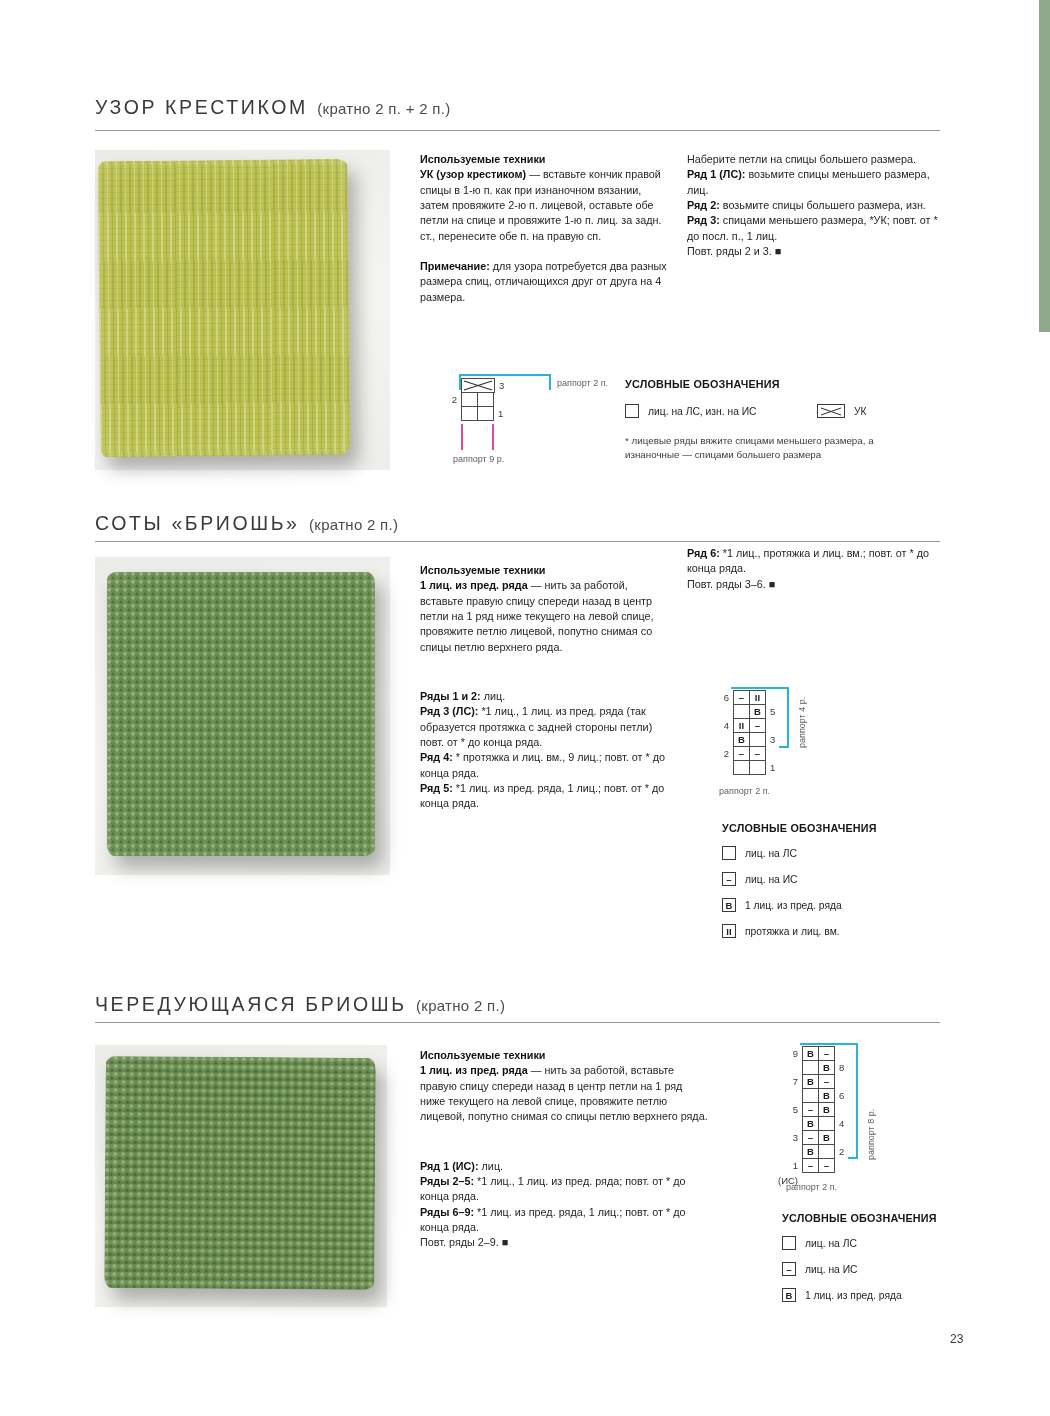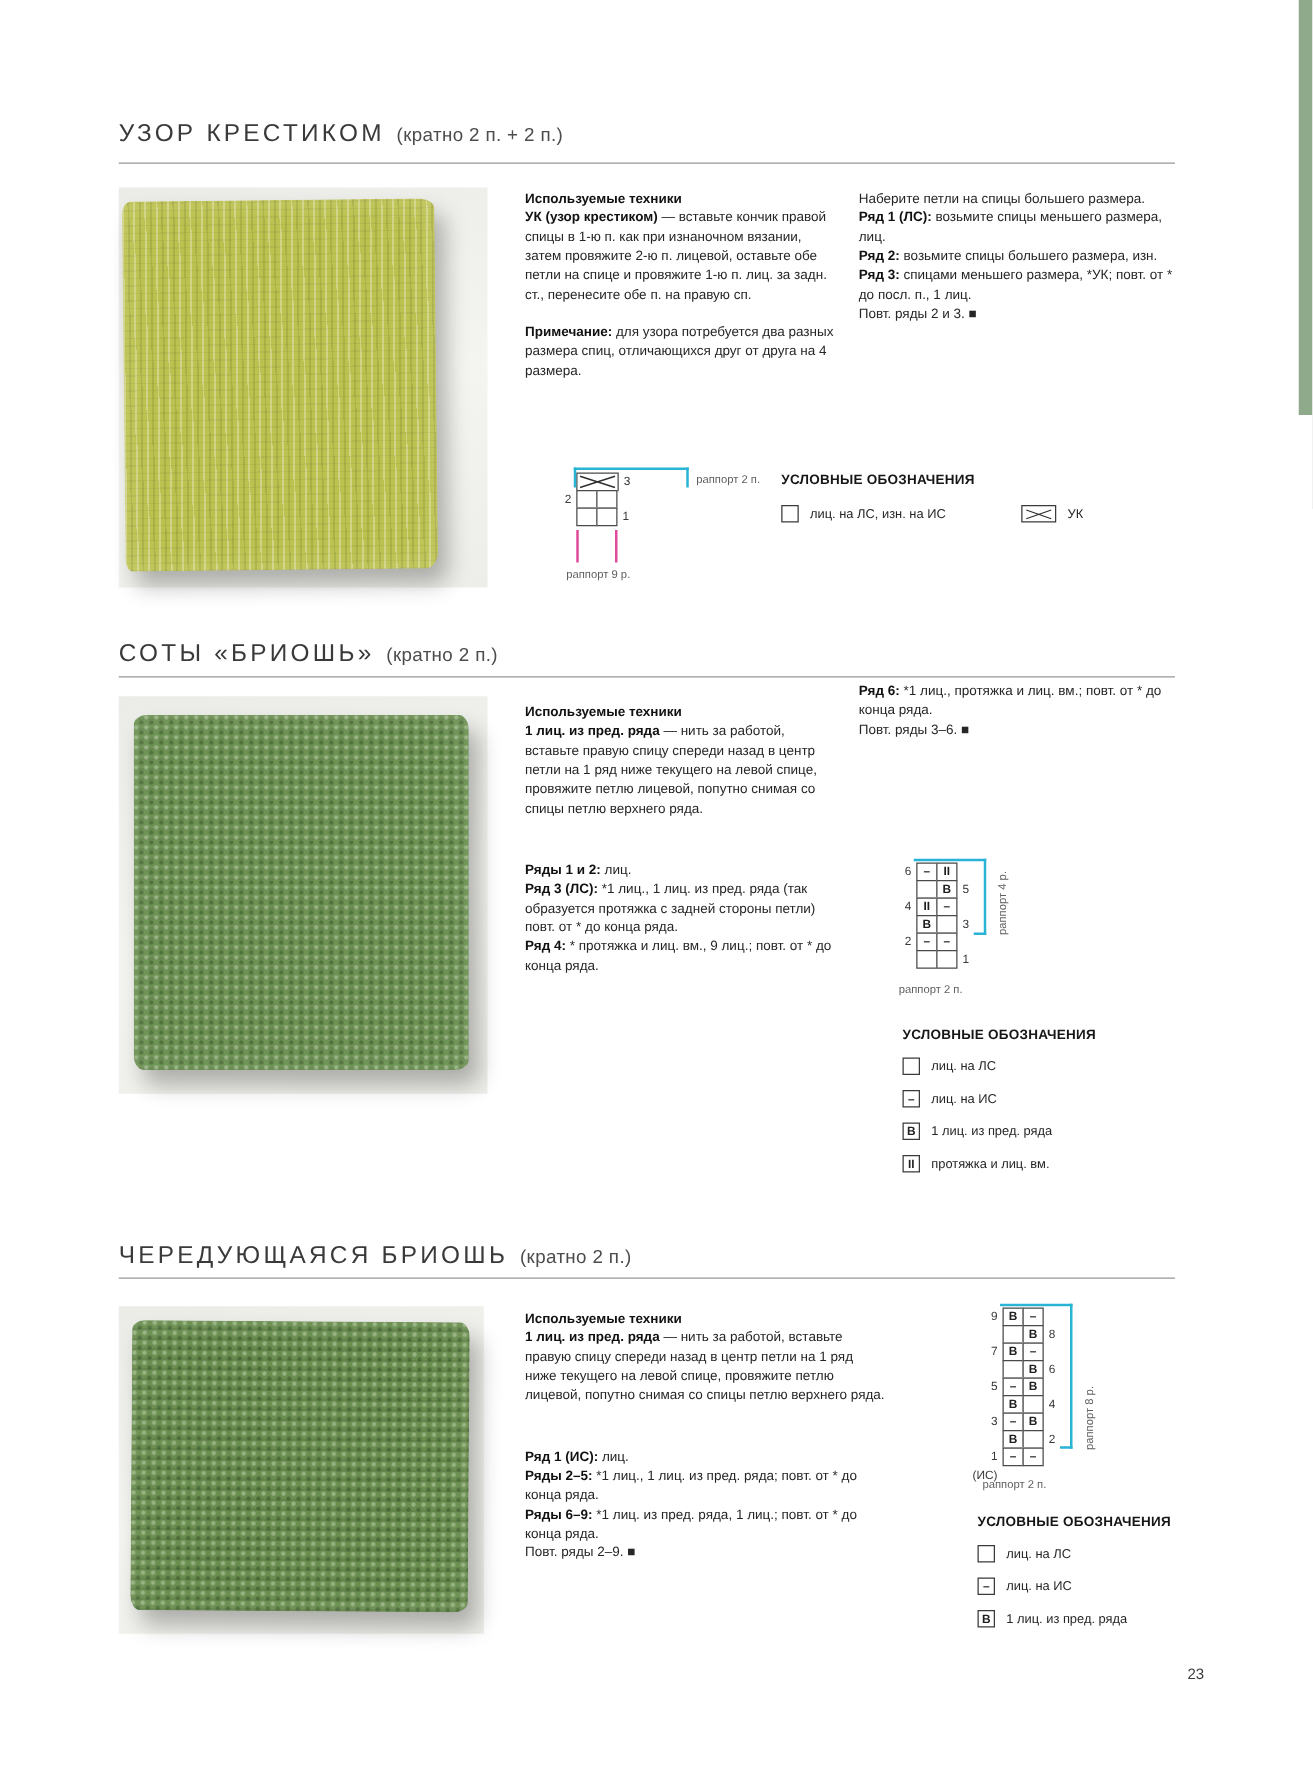--- a/index.html
+++ b/index.html
@@ -150,38 +150,40 @@
       <span class="llabel">лиц. на ЛС, изн. на ИС</span>
     </div>
     <div class="litem abs" style="left:192px; top:26px;">
       <span class="lsym wide">
         <svg width="22" height="9" viewBox="0 0 22 9" aria-hidden="true">
             <path d="M1 1 L21 8 M21 1 L1 8" stroke="#2e2e2e" stroke-width="1" fill="none"></path>
           </svg>
       </span>
       <span class="llabel">УК</span>
     </div>
+    <div class="lfoot" style="left:0; top:56px;">* лицевые ряды вяжите спицами меньшего размера, а изнаночные — спицами большего размера</div>
   </div>
 
   <div class="sec-head" style="top:512px">
     <span class="t">СОТЫ «БРИОШЬ»</span>
     <span class="sub">(кратно 2 п.)</span>
   </div>
   <div class="rule" style="top:541px"></div>
 
   <div class="photo" style="left:95px; top:557px; width:295px; height:318px;">
     <div class="swatch sw2" style="left: 12px; top: 15px; width: 268px; height: 284px; background-color: rgb(109, 146, 84);"></div>
   </div>
 
   <div class="txt" style="left:420px; top:563px; width:250px;">
     <p class="bh">Используемые техники</p>
     <p><b>1 лиц. из пред. ряда</b><span> — нить за работой, вставьте правую спицу спереди назад в центр петли на 1 ряд ниже текущего на левой спице, провяжите петлю лицевой, попутно снимая со спицы петлю верхнего ряда.</span></p>
     <p class="gap2"><b>Ряды 1 и 2:</b><span> лиц.</span></p>
     <p><b>Ряд 3 (ЛС):</b><span> *1 лиц., 1 лиц. из пред. ряда (так образуется протяжка с задней стороны петли) повт. от * до конца ряда.</span></p>
     <p><b>Ряд 4:</b><span> * протяжка и лиц. вм., 9 лиц.; повт. от * до конца ряда.</span></p>
+    <p><b>Ряд 5:</b><span> *1 лиц. из пред. ряда, 1 лиц.; повт. от * до конца ряда.</span></p>
   </div>
 
   <div class="txt" style="left:687px; top:546px; width:252px;">
     <p><b>Ряд 6:</b><span> *1 лиц., протяжка и лиц. вм.; повт. от * до конца ряда.</span></p>
     <p>Повт. ряды 3–6. ■</p>
   </div>
 
   <div class="chart c2" style="left:719px; top:690px; width:160px; height:112px;">
     <div class="bracket br-top-right" style="left: 12px; top: -3px; width: 58px; height: 61px; border-color: rgb(41, 180, 214);"></div>
     <div class="tick" style="left: 60px; top: 56px; width: 10px; background-color: rgb(41, 180, 214);"></div>

